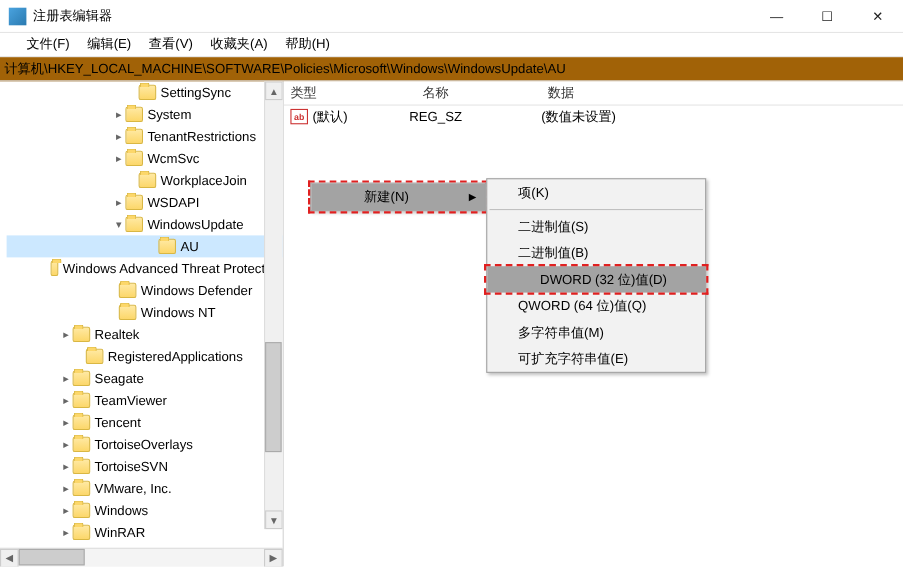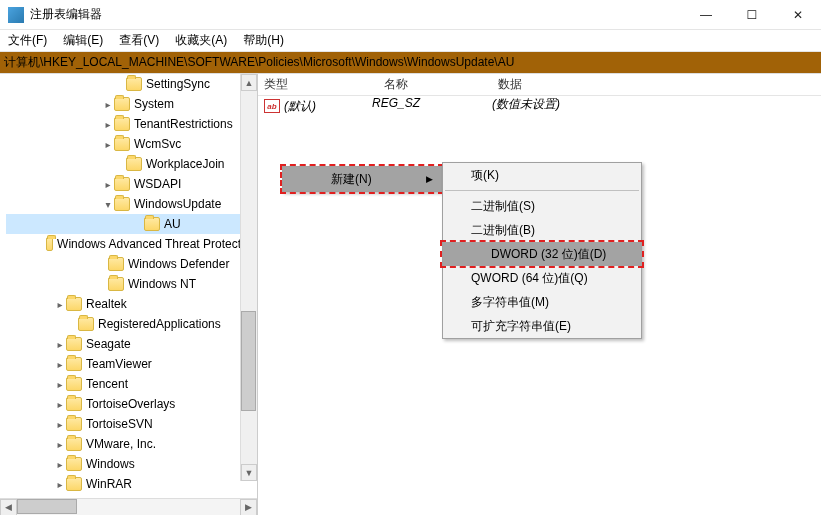--- a/index.html
+++ b/index.html
@@ -1,21 +1,21 @@
 <!DOCTYPE html>
 <html><head>
 <meta charset="utf-8">
 <style>
 * { box-sizing: border-box; margin: 0; padding: 0; font-family: "Microsoft YaHei", "Segoe UI", sans-serif; font-size: 12px; }
 html, body { width: 821px; height: 515px; overflow: hidden; background: #fff; }
 .titlebar { height: 30px; display: flex; align-items: center; border-bottom: 1px solid #e5e5e5; }
 .titlebar .icon { width: 16px; height: 16px; margin: 0 6px 0 8px; background: linear-gradient(135deg,#4aa3df 0%,#2a7ab0 100%); display: inline-block; }
 .titlebar .title { flex: 1; font-family: Liberation Serif, serif; }
 .titlebar .winbtn { width: 46px; height: 30px; display: flex; align-items: center; justify-content: center; color: #222; }
-.menubar { height: 22px; display: flex; align-items: center; padding-left: 0; border-bottom: 1px solid #e5e5e5; }
+.menubar { height: 22px; display: flex; align-items: center; padding-left: 16px; border-bottom: 1px solid #e5e5e5; }
 .menubar .menu { padding: 2px 8px; }
 .addressbar { height: 22px; display: flex; align-items: center; padding-left: 4px; border-bottom: 1px solid #ddd; background: #a16207; }
 .content { display: flex; height: calc(515px - 30px - 22px - 22px); }
 .tree-pane { width: 258px; border-right: 1px solid #ccc; display: flex; flex-direction: column; }
 .tree-scroll { flex: 1; overflow: hidden; position: relative; }
 .tree { position: absolute; top: 0; left: 0; width: 100%; padding-left: 6px; }
 .tree-item { display: flex; align-items: center; height: 20px; white-space: nowrap; }
 .expander { width: 12px; font-size: 10px; color: #666; text-align: center; display: inline-block; }
 .folder-icon { width: 16px; height: 14px; background: linear-gradient(#ffe9a3,#fcd76a); border: 1px solid #d9b743; border-radius: 2px; margin-right: 4px; display: inline-block; position: relative; }
 .folder-icon:before { content:""; position:absolute; top:-3px; left:0; width:7px; height:3px; background:#fcd76a; border:1px solid #d9b743; border-bottom:none; border-radius:2px 2px 0 0; }
@@ -24,21 +24,21 @@
 .tree-hscroll { height: 17px; background: #f0f0f0; border-top: 1px solid #ddd; display:flex; align-items:center; }
 .tree-hscroll .arrow { width:17px; height:17px; display:flex; align-items:center; justify-content:center; font-size:9px; color:#666; background:#efefef; border:1px solid #ccc; }
 .tree-hscroll .track { flex:1; background:#f4f4f4; height:17px; position:relative; }
 .tree-hscroll .thumb { position:absolute; left:0; top:0; height:15px; width:60px; background:#cdcdcd; border:1px solid #aaa; }
 .list-pane { flex: 1; position: relative; background:#fff; }
 .list-header { display: flex; height: 22px; align-items: center; border-bottom: 1px solid #e5e5e5; }
 .list-header .col { padding-left: 6px; color: #333; }
 .col-name { width: 114px; }
 .col-type { width: 120px; }
 .col-data { flex: 1; }
-.list-row { display: flex; height: 20px; font-style: italic; }
+.list-row { display: flex; align-items: center; height: 20px; }
 .list-row .ab-icon { width:16px; height:14px; background:#fff; border:1px solid #c33; margin: 0 4px 0 6px; display:inline-flex; align-items:center; justify-content:center; font-size:8px; color:#c33; font-weight:bold; }
 .context-menu { position: absolute; background: #f2f2f2; border: 1px solid #a0a0a0; box-shadow: 2px 2px 3px rgba(0,0,0,0.25); }
 .context-menu .mi { height: 24px; display: flex; align-items: center; padding: 0 22px 0 28px; white-space: nowrap; position: relative; }
 .context-menu .mi.hover { background: #a3a3a3; padding-left: 48px; }
 .context-menu .mi .arrow { position:absolute; right:8px; font-size:9px; }
 .context-menu .sep { height:1px; background:#c0c0c0; margin:3px 2px; }
 .highlight-box { border: 2px dashed #e02020; pointer-events: none; }
 .indent { display:inline-block; }
 .tree-vscroll { position:absolute; right:0; top:0; bottom:17px; width:17px; background:#f0f0f0; border-left:1px solid #ddd; }
 .tree-vscroll .arrow { height:17px; display:flex; align-items:center; justify-content:center; font-size:9px; color:#666; background:#efefef; border:1px solid #ccc; }

